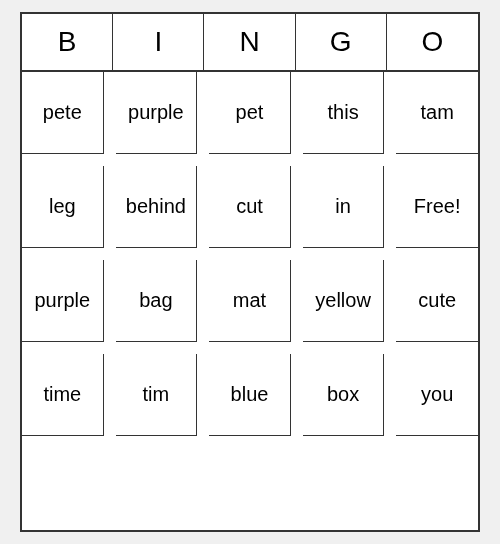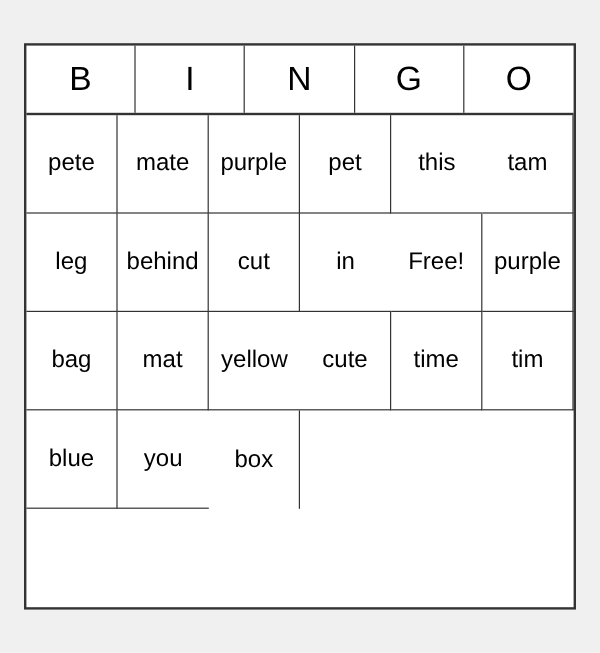--- a/index.html
+++ b/index.html
@@ -36,22 +36,23 @@
       font-weight: normal;
       border-right: 1px solid #333;
     }
 
     .header-cell:last-child {
       border-right: none;
     }
 
     .bingo-grid {
       display: grid;
-      grid-template-columns: repeat(6, 1fr);
+      grid-template-columns: repeat(5, 1fr);
       grid-template-rows: repeat(5, 1fr);
+      gap: 12px;
     }
 
     .bingo-cell {
       border-right: 1px solid #333;
       border-bottom: 1px solid #333;
       text-align: center;
       padding: 14px 4px;
       font-size: 20px;
       min-height: 82px;
       display: flex;
@@ -78,34 +79,33 @@
 <div class="bingo-card">
   <div class="bingo-header">
   <div class="header-cell">B</div>
       <div class="header-cell">I</div>
       <div class="header-cell">N</div>
       <div class="header-cell">G</div>
       <div class="header-cell">O</div>
     </div>
   <div class="bingo-grid">
   <div class="bingo-cell">pete</div>
-      <div class="bingo-cell">mate</div>
       <div class="bingo-cell">purple</div>
       <div class="bingo-cell">pet</div>
       <div class="bingo-cell">this</div>
       <div class="bingo-cell">tam</div>
       <div class="bingo-cell">leg</div>
       <div class="bingo-cell">behind</div>
       <div class="bingo-cell">cut</div>
       <div class="bingo-cell">in</div>
       <div class="bingo-cell free-cell">Free!</div>
       <div class="bingo-cell">purple</div>
       <div class="bingo-cell">bag</div>
       <div class="bingo-cell">mat</div>
       <div class="bingo-cell">yellow</div>
       <div class="bingo-cell">cute</div>
       <div class="bingo-cell">time</div>
       <div class="bingo-cell">tim</div>
       <div class="bingo-cell">blue</div>
+      <div class="bingo-cell">box</div>
       <div class="bingo-cell">you</div>
-      <div class="bingo-cell">box</div>
     </div>
 </div>
 
 </body></html>

